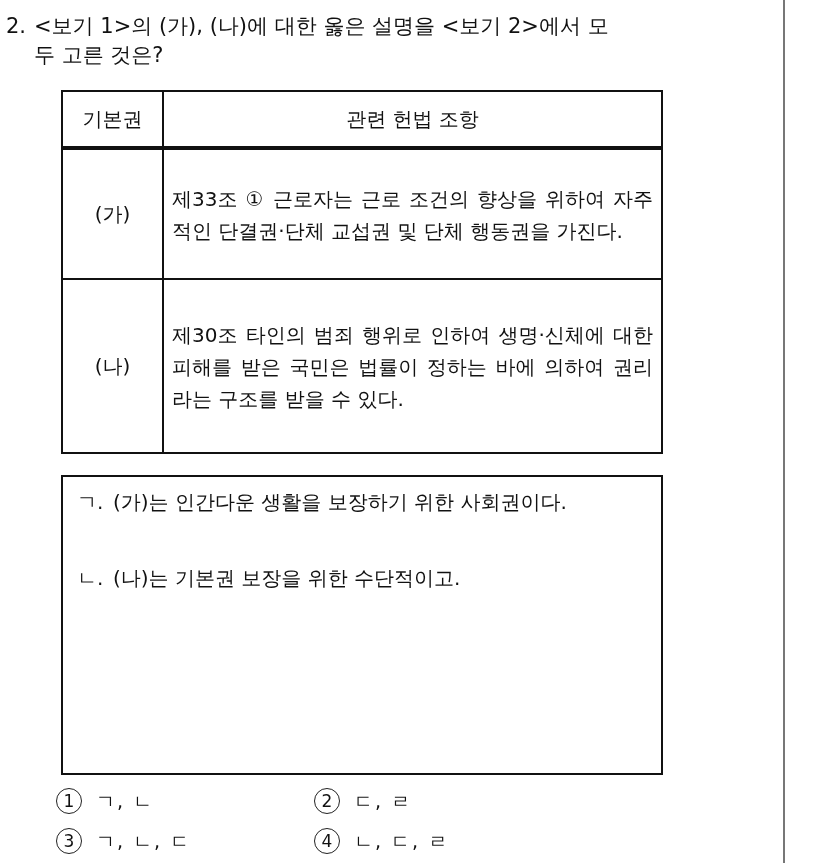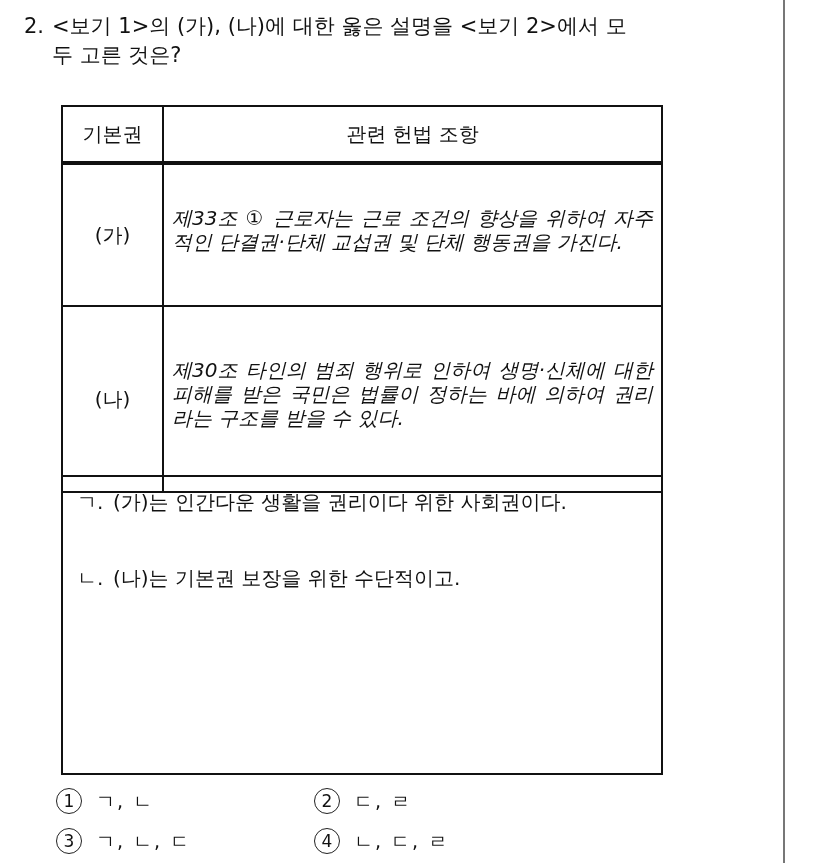--- a/index.html
+++ b/index.html
@@ -1,30 +1,30 @@
 <!DOCTYPE html>
 <html><head>
 <meta charset="utf-8">
 <style>
   html, body { margin: 0; padding: 0; background: #ffffff; }
   body { width: 826px; height: 863px; position: relative; overflow: hidden;
          font-family: "DejaVu Sans", sans-serif; color: #111; }
   .vline { position: absolute; left: 783px; top: 0; width: 2px; height: 863px; background: #777; }
-  .question { position: absolute; left: 24px; top: 12px; width: 760px; font-size: 21px; line-height: 29px; letter-spacing: 0px; }
+  .question { position: absolute; left: 6px; top: 12px; width: 760px; font-size: 21px; line-height: 29px; letter-spacing: 0px; }
   .question .num { display: inline-block; width: 28px; }
   .question .q-line2 { padding-left: 28px; }
 
-  table.rights { position: absolute; left: 61px; top: 105px; width: 602px; border-collapse: collapse;
+  table.rights { position: absolute; left: 61px; top: 90px; width: 602px; border-collapse: collapse;
                  font-size: 20px; }
   table.rights td, table.rights th { border: 2px solid #111; padding: 0; font-weight: normal; }
   table.rights th { height: 54px; text-align: center; }
   table.rights tr.head th { border-bottom-width: 4px; }
   table.rights th.c1 { width: 99px; }
   table.rights td.label { text-align: center; width: 99px; }
-  table.rights td.text { padding: 6px 8px 16px 8px; line-height: 24px; text-align: justify; text-align-last: left; font-style: italic; }
+  table.rights td.text { padding: 6px 8px 4px 8px; line-height: 32px; text-align: justify; text-align-last: left; }
   table.rights tr.r1 td { height: 118px; }
   table.rights tr.r2 td { height: 162px; }
 
   .box { position: absolute; left: 61px; top: 475px; width: 598px; height: 296px;
          border: 2px solid #111; font-size: 20px; }
   .box .item { position: absolute; left: 14px; width: 572px; line-height: 38px; text-align: justify; }
   .box .item .mark { display: inline-block; width: 36px; }
 
   .choices { position: absolute; left: 56px; top: 784px; width: 600px; font-size: 19px; }
   .choice { position: absolute; width: 260px; height: 30px; line-height: 30px; }
@@ -54,21 +54,21 @@
   </tr>
   <tr class="r2">
     <td class="label">(나)</td>
     <td class="text">제30조 타인의 범죄 행위로 인하여 생명·신체에 대한 피해를 받은 국민은 법률이 정하는 바에 의하여 권리라는 구조를 받을 수 있다.</td>
   </tr>
 </tbody>
   </table>
 
 <div class="box">
   <div class="item" style="top:6px;">
-    <span class="mark">ㄱ.</span><span>(가)는 인간다운 생활을 권리이다 위한 사회권이다.</span>
+    <span class="mark">ㄱ.</span><span>(가)는 인간다운 생활을 보장하기 위한 사회권이다.</span>
   </div>
   <div class="item" style="top:82px;">
     <span class="mark">ㄴ.</span><span>(나)는 기본권 보장을 위한 수단적이고.</span>
   </div>
 </div>
 
 <div class="choices">
   <div class="choice" style="left:0; top:0;">
     <span class="circ">1</span><span class="val">ㄱ, ㄴ</span>
   </div>

